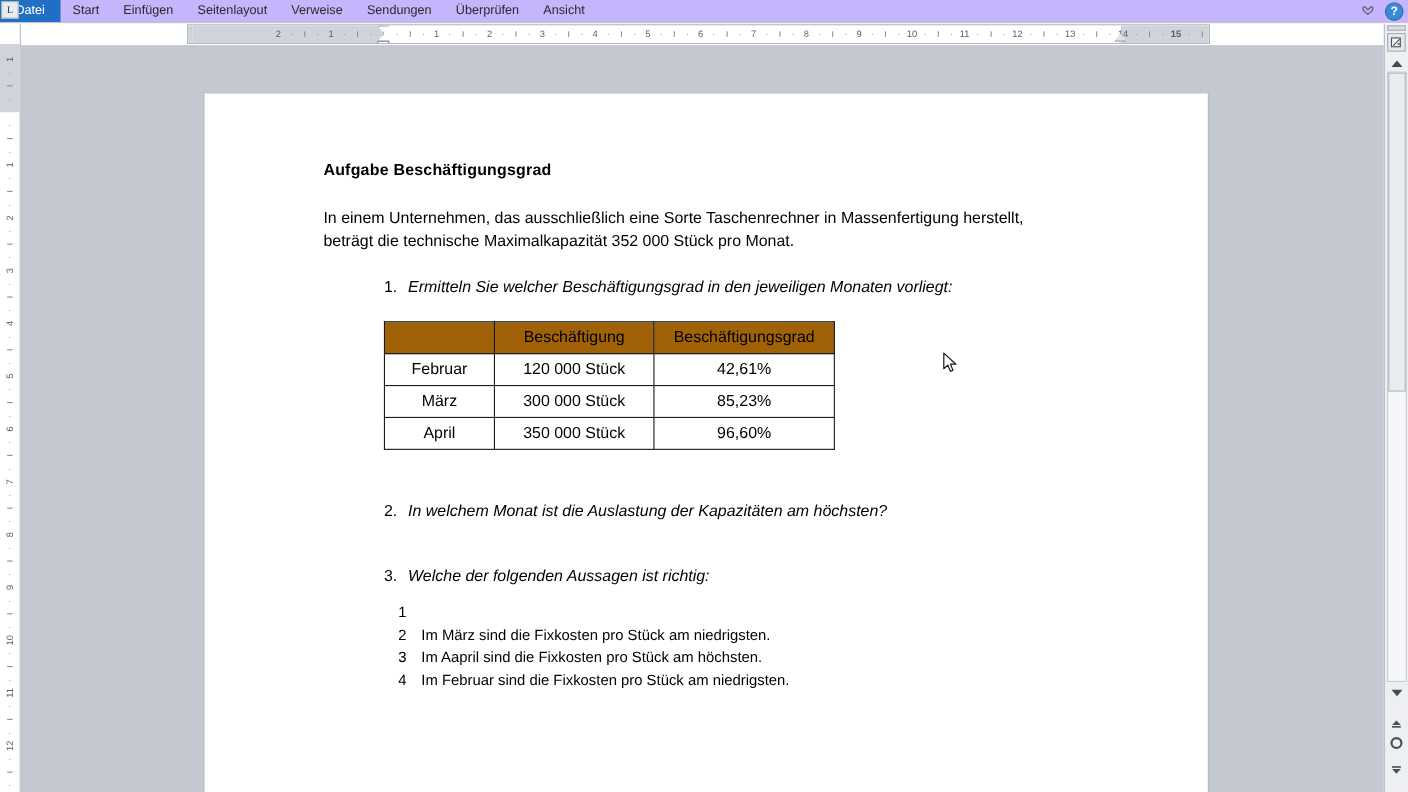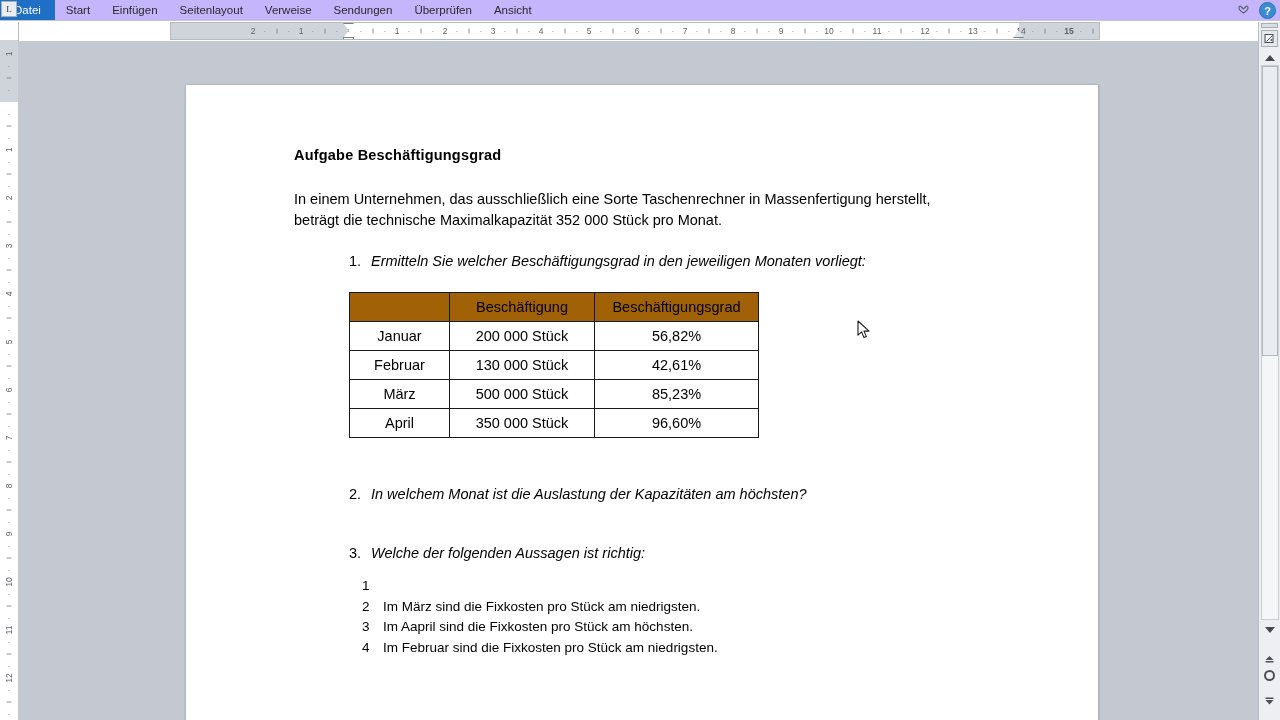--- a/index.html
+++ b/index.html
@@ -389,32 +389,27 @@
 
         <div class="tblwrap">
           <table class="t">
             <tbody id="table-host">
                 <tr class="hdr">
                   <td class="c1"></td>
                   <td class="c2">Beschäftigung</td>
                   <td class="c3">Beschäftigungsgrad</td>
                 </tr>
                 <tr>
-                  <td class="c1">Januar</td>
-                  <td class="c2">200 000 Stück</td>
-                  <td class="c3">56,82%</td>
-                </tr>
-                <tr>
                   <td class="c1">Februar</td>
-                  <td class="c2">130 000 Stück</td>
+                  <td class="c2">120 000 Stück</td>
                   <td class="c3">42,61%</td>
                 </tr>
                 <tr>
                   <td class="c1">März</td>
-                  <td class="c2">500 000 Stück</td>
+                  <td class="c2">300 000 Stück</td>
                   <td class="c3">85,23%</td>
                 </tr>
                 <tr>
                   <td class="c1">April</td>
                   <td class="c2">350 000 Stück</td>
                   <td class="c3">96,60%</td>
                 </tr>
               </tbody>
           </table>
         </div>

